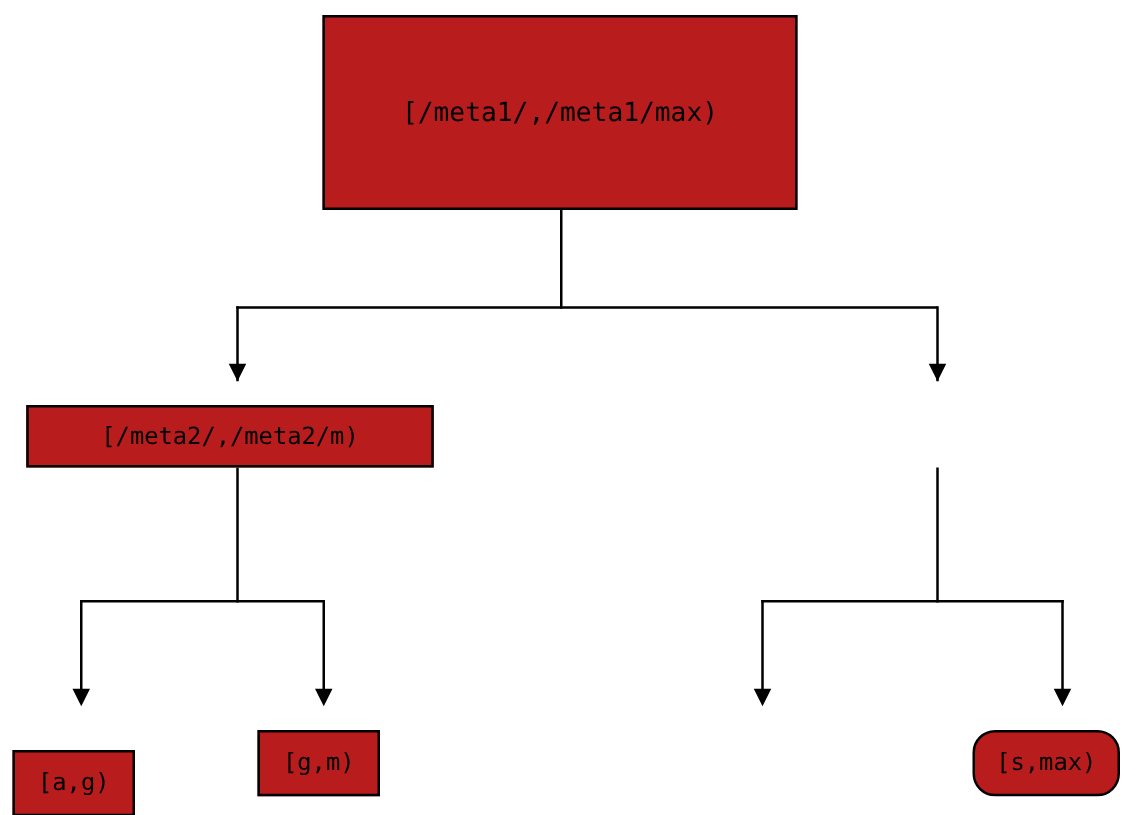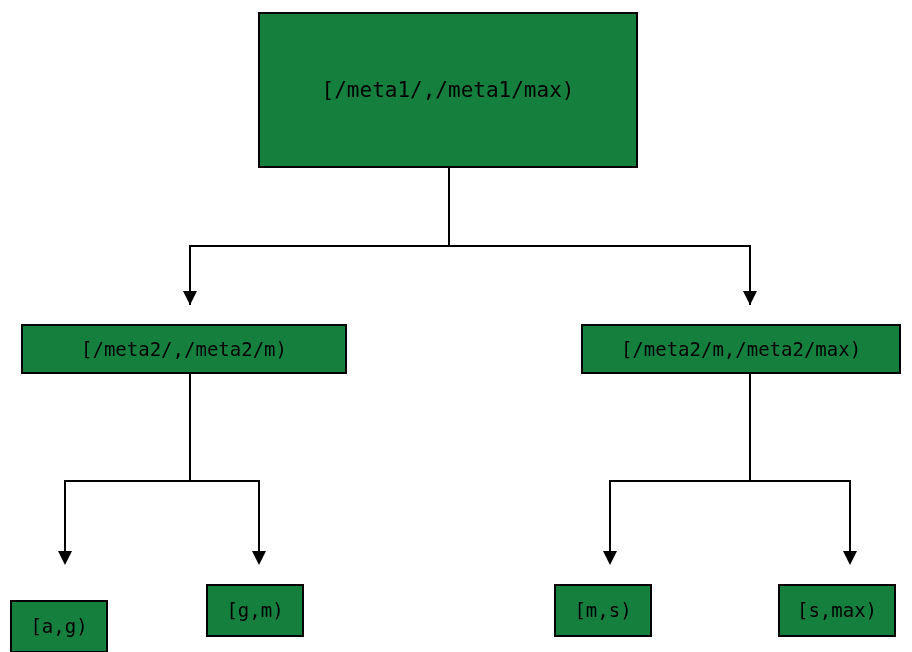--- a/index.html
+++ b/index.html
@@ -12,21 +12,21 @@
     width: 912px;
     height: 652px;
     background: #ffffff;
     overflow: hidden;
     font-family: "DejaVu Sans Mono", "Liberation Mono", monospace;
   }
   .node-box {
     position: absolute;
     box-sizing: border-box;
     border: 2px solid #000000;
-    background: #15803d;
+    background: #b91c1c;
     display: flex;
     align-items: center;
     justify-content: center;
     color: #000000;
     white-space: pre;
   }
   .node-label {
     display: block;
     line-height: 1;
   }
@@ -76,20 +76,21 @@
     width: 98px;
     height: 53px;
     font-size: 19px;
   }
   #node-leaf-smax {
     left: 778px;
     top: 584px;
     width: 118px;
     height: 53px;
     font-size: 19px;
+    border-radius: 18px;
   }
   
   .edge-v {
     position: absolute;
     width: 2px;
     background: #000000;
   }
   .edge-h {
     position: absolute;
     height: 2px;
@@ -131,33 +132,27 @@
   <div class="arrow-head" style="left:843px; top:551px;"></div>
 
   <div class="node-box" id="node-root">
     <span class="node-label">[/meta1/,/meta1/max)</span>
   </div>
 
   <div class="node-box" id="node-mid-left">
     <span class="node-label">[/meta2/,/meta2/m)</span>
   </div>
 
-  <div class="node-box" id="node-mid-right">
-    <span class="node-label">[/meta2/m,/meta2/max)</span>
-  </div>
 
   <div class="node-box" id="node-leaf-ag">
     <span class="node-label">[a,g)</span>
   </div>
 
   <div class="node-box" id="node-leaf-gm">
     <span class="node-label">[g,m)</span>
   </div>
 
-  <div class="node-box" id="node-leaf-ms">
-    <span class="node-label">[m,s)</span>
-  </div>
 
   <div class="node-box" id="node-leaf-smax">
     <span class="node-label">[s,max)</span>
   </div>
 
 </div>
 
 </body></html>

